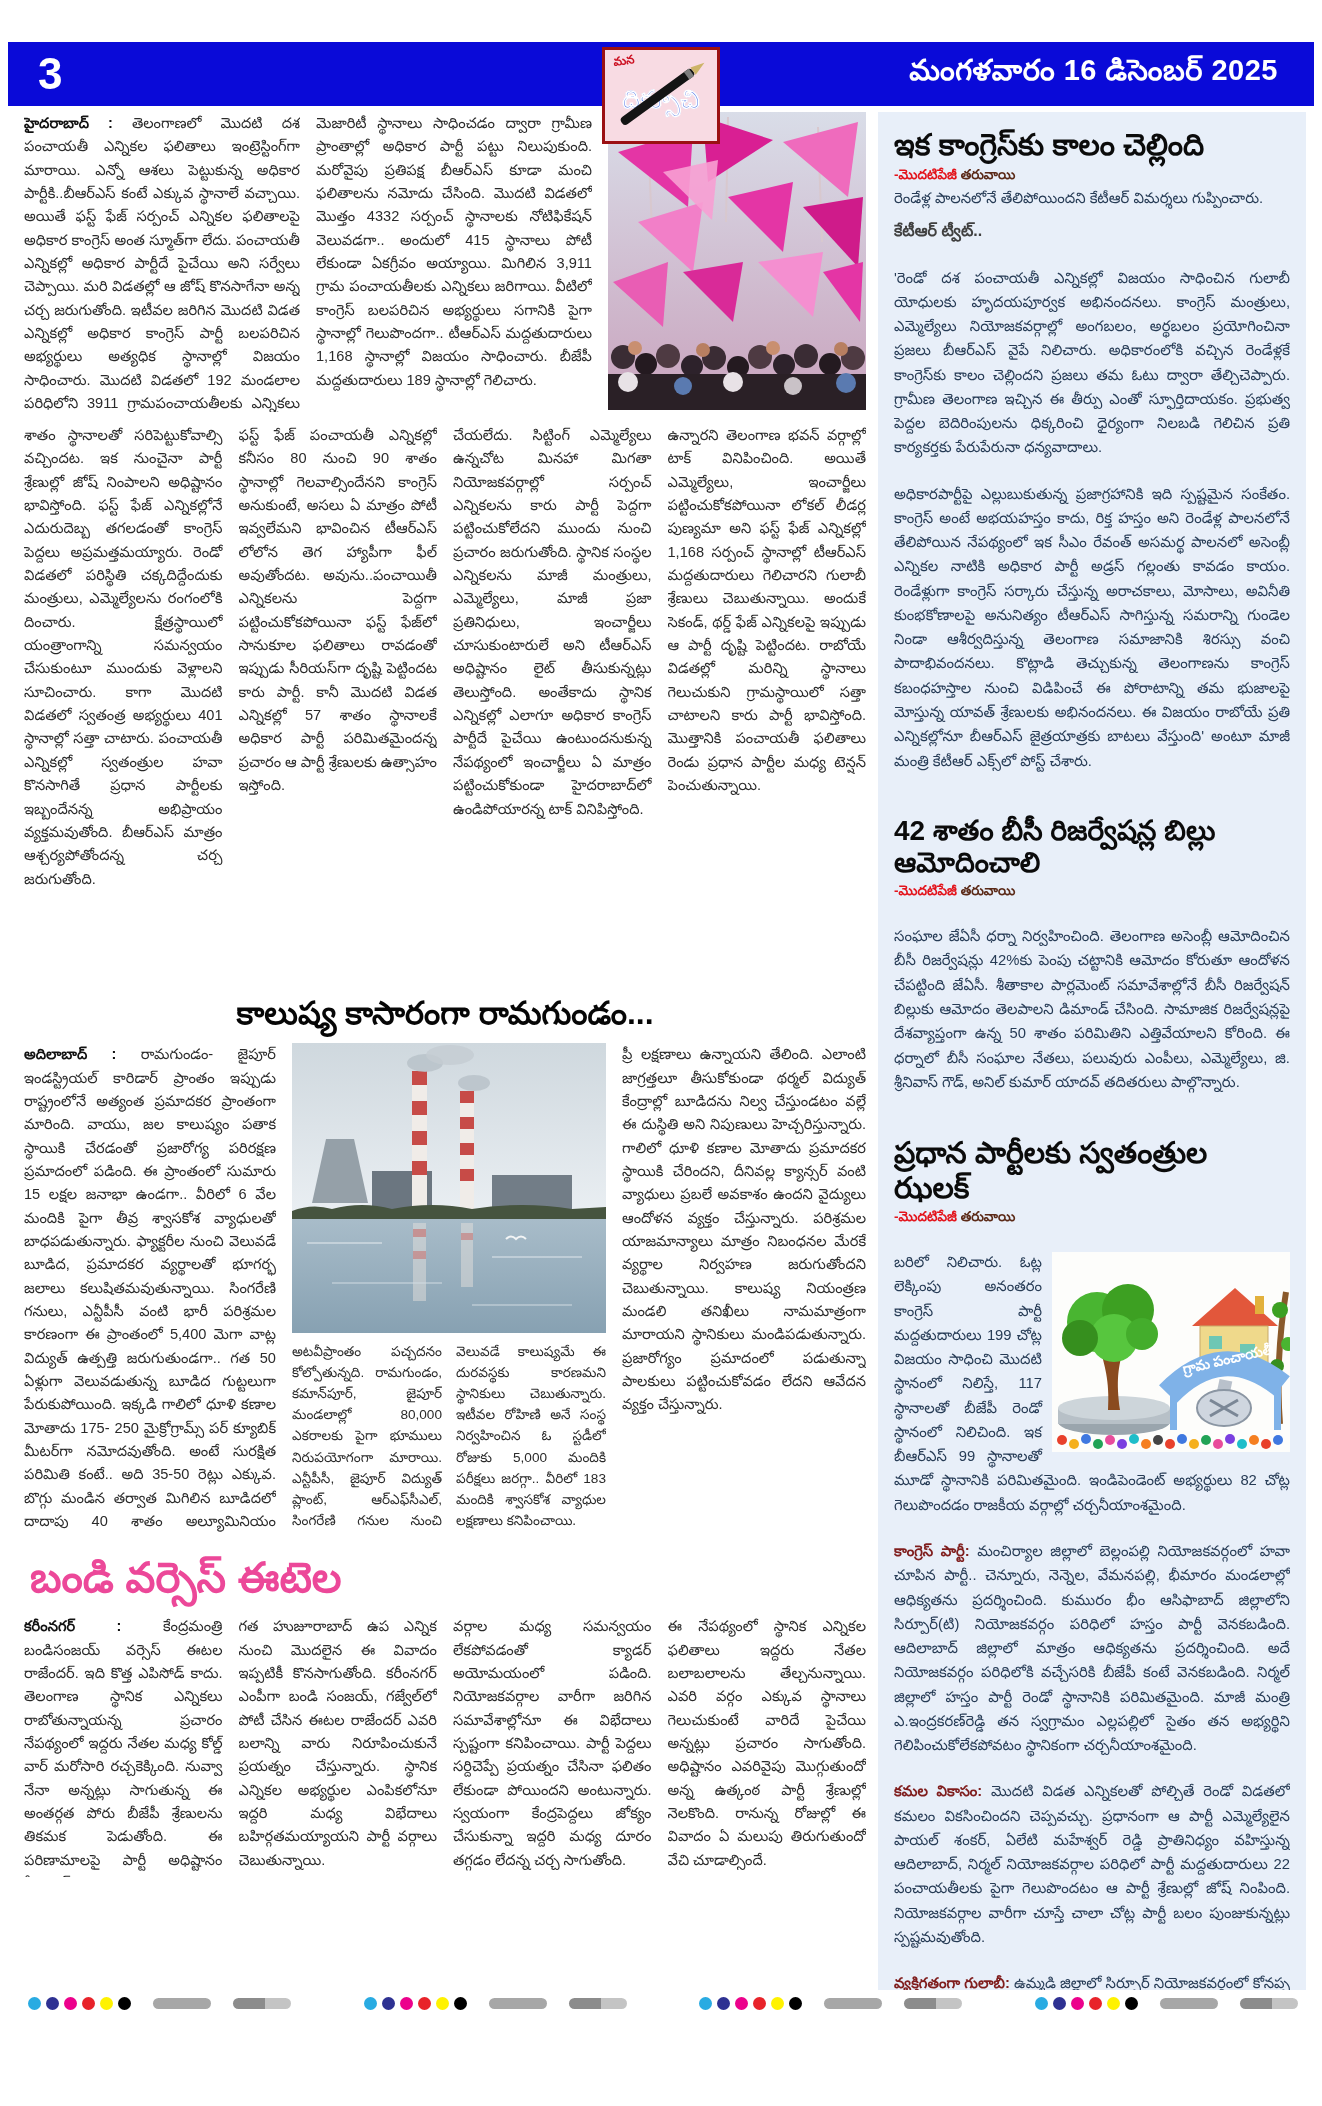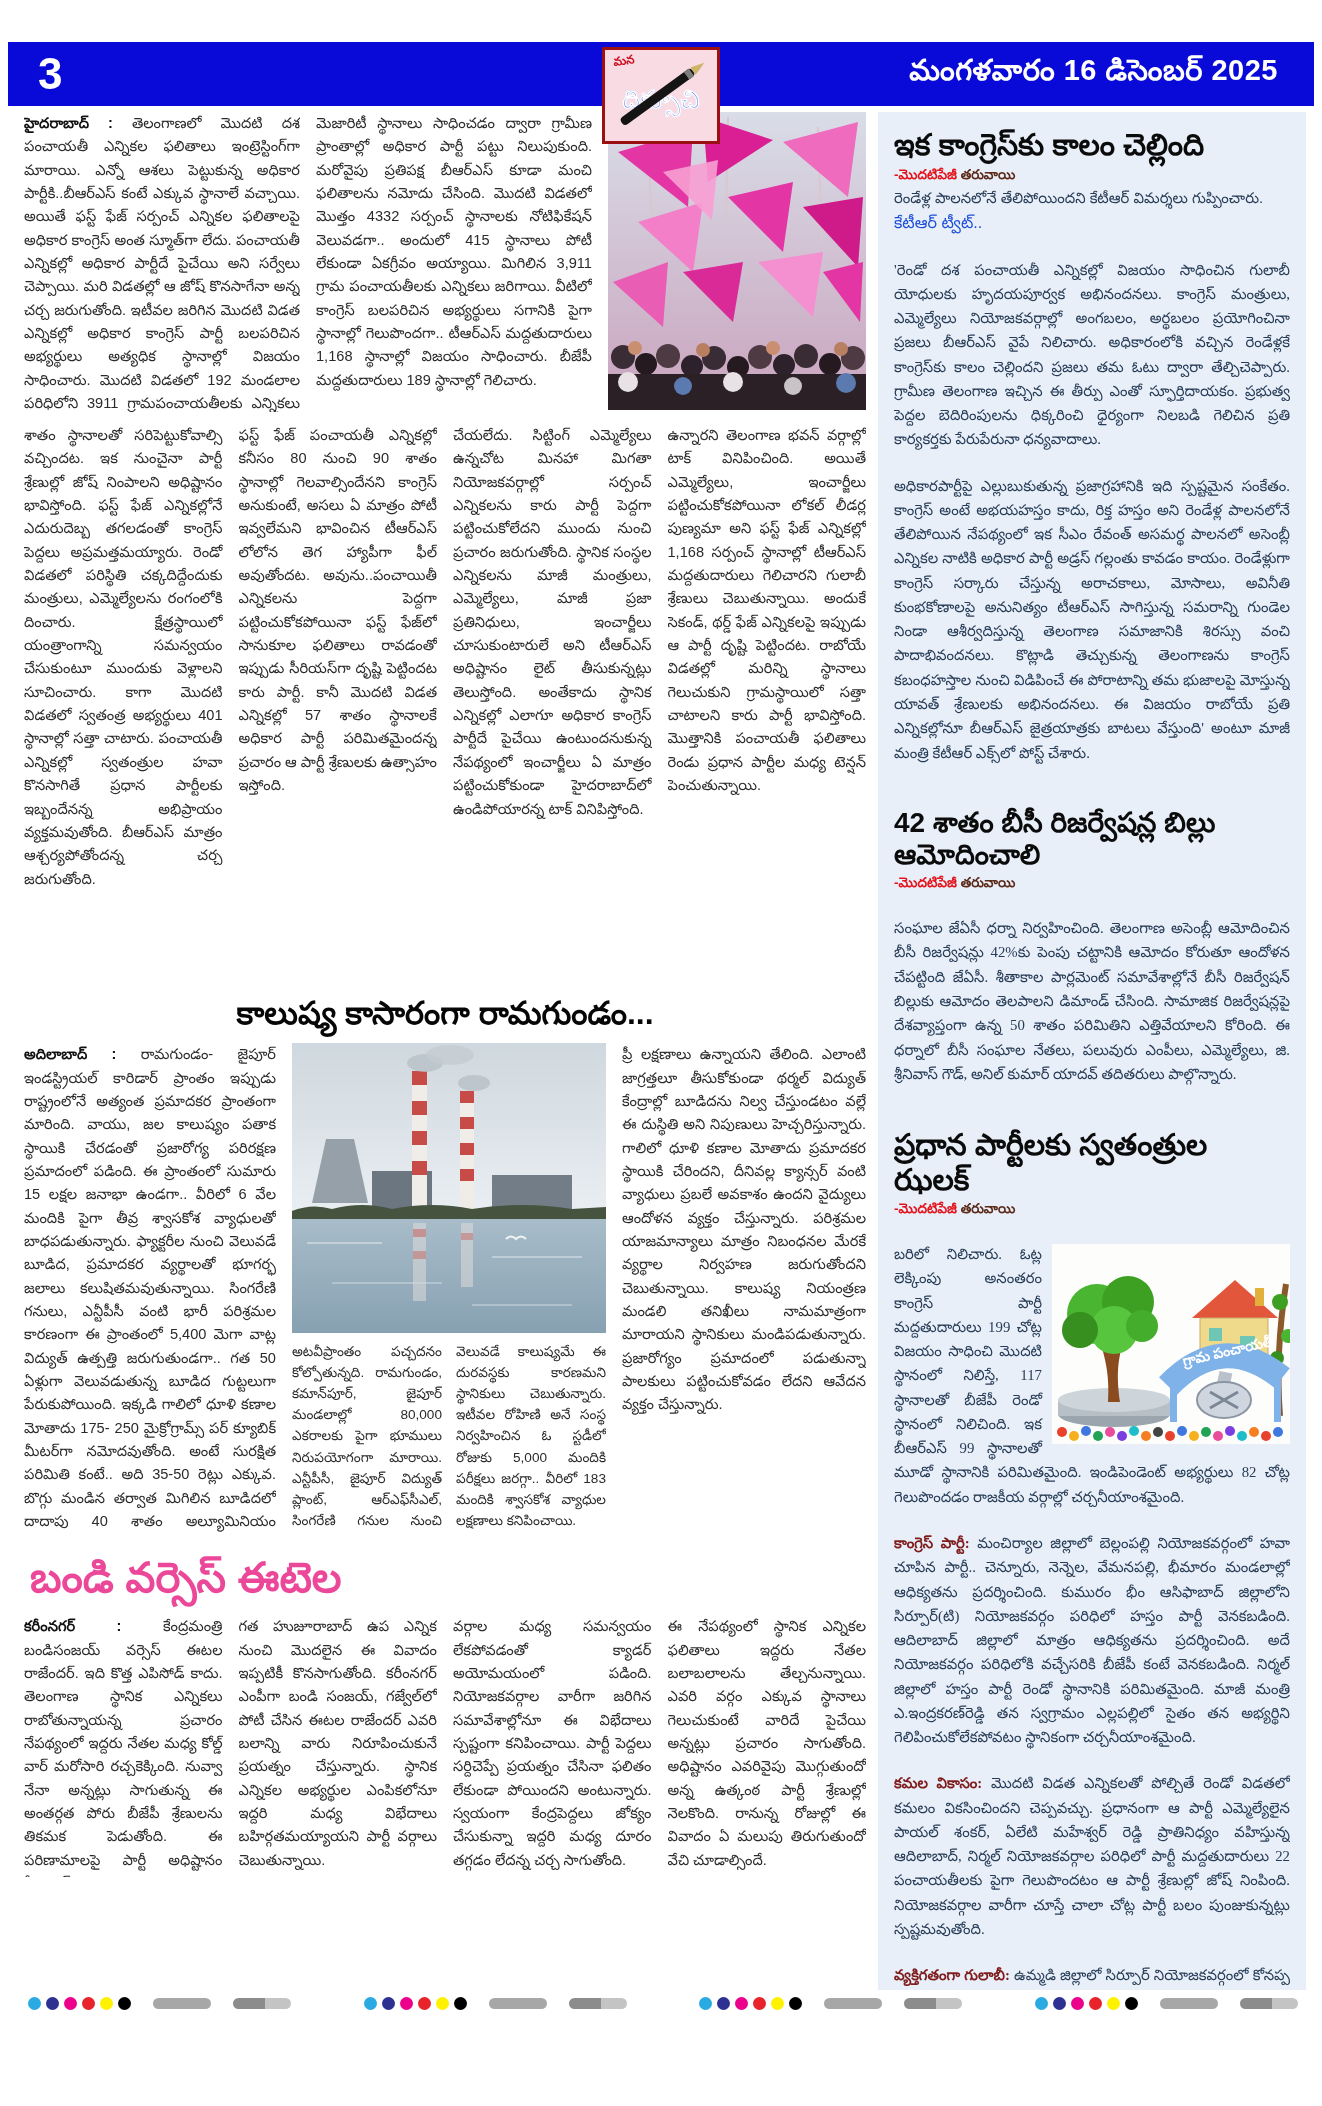--- a/index.html
+++ b/index.html
@@ -33,24 +33,24 @@
   .p-mid-text{column-count:2;column-gap:14px;font-size:13.6px;line-height:1.55;text-align:justify;color:#2a2a2a;}
   .p-col4{flex:1;}
   .bandi-row{height:262px;}
   
   .story{margin-bottom:16px;overflow:hidden;}
   .s-head{font-size:30px;font-weight:800;color:#0b0b0b;margin:4px 0 4px;line-height:1.15;}
   .s-head.small{font-size:28px;}
   .contd{font-size:13.5px;font-weight:bold;margin:0 0 4px;}
   .contd .red{color:#e3141c;}
   .contd .dark{color:#5b2a18;}
-  .s-body p{margin:22px 0;font-size:14.8px;line-height:1.64;text-align:justify;color:#263b55;font-family:Liberation Serif, serif;}
+  .s-body p{margin:22px 0;font-size:14.8px;line-height:1.64;text-align:justify;color:#263b55;}
   .s-lead{font-size:14.8px;color:#263b55;margin:2px 0;}
   .s-sub{font-weight:800;color:#7f1d1d;}
-  .s-sub-line{font-weight:400;font-size:16px;color:#1d4ed8;margin:4px 0;}
+  .s-sub-line{font-weight:700;font-size:16px;color:#404040;margin:12px 0;}
   .cartoon{float:right;width:238px;height:200px;margin:2px 0 6px 10px;background:#ffffff;}
   
   .regs{position:absolute;left:28px;right:24px;top:1994px;height:18px;display:flex;align-items:center;
         justify-content:space-between;}
   .reggroup{display:flex;align-items:center;gap:22px;}
   .regrow{display:flex;align-items:center;gap:5px;}
   .regdot{width:13px;height:13px;border-radius:50%;display:inline-block;}
   .cap{width:58px;height:11px;border-radius:6px;background:#a7a7a7;}
   .cap.dark{background:linear-gradient(90deg,#8c8c8c 55%,#c4c4c4 55%);}
   svg{display:block;}

